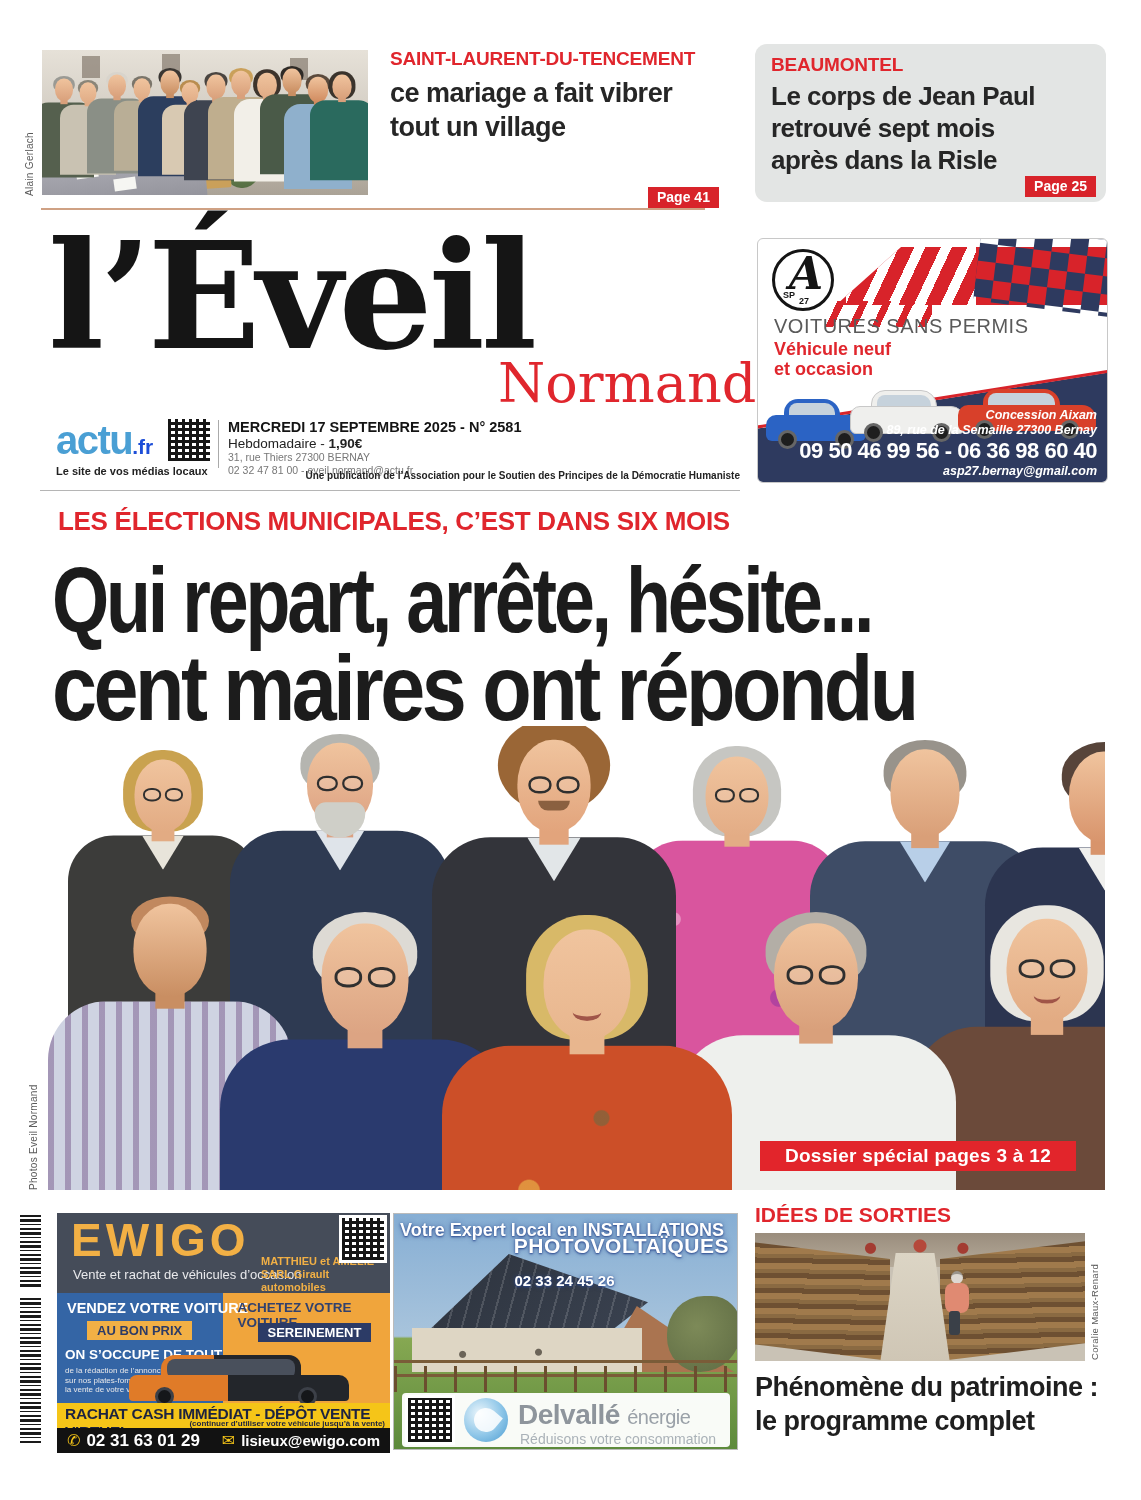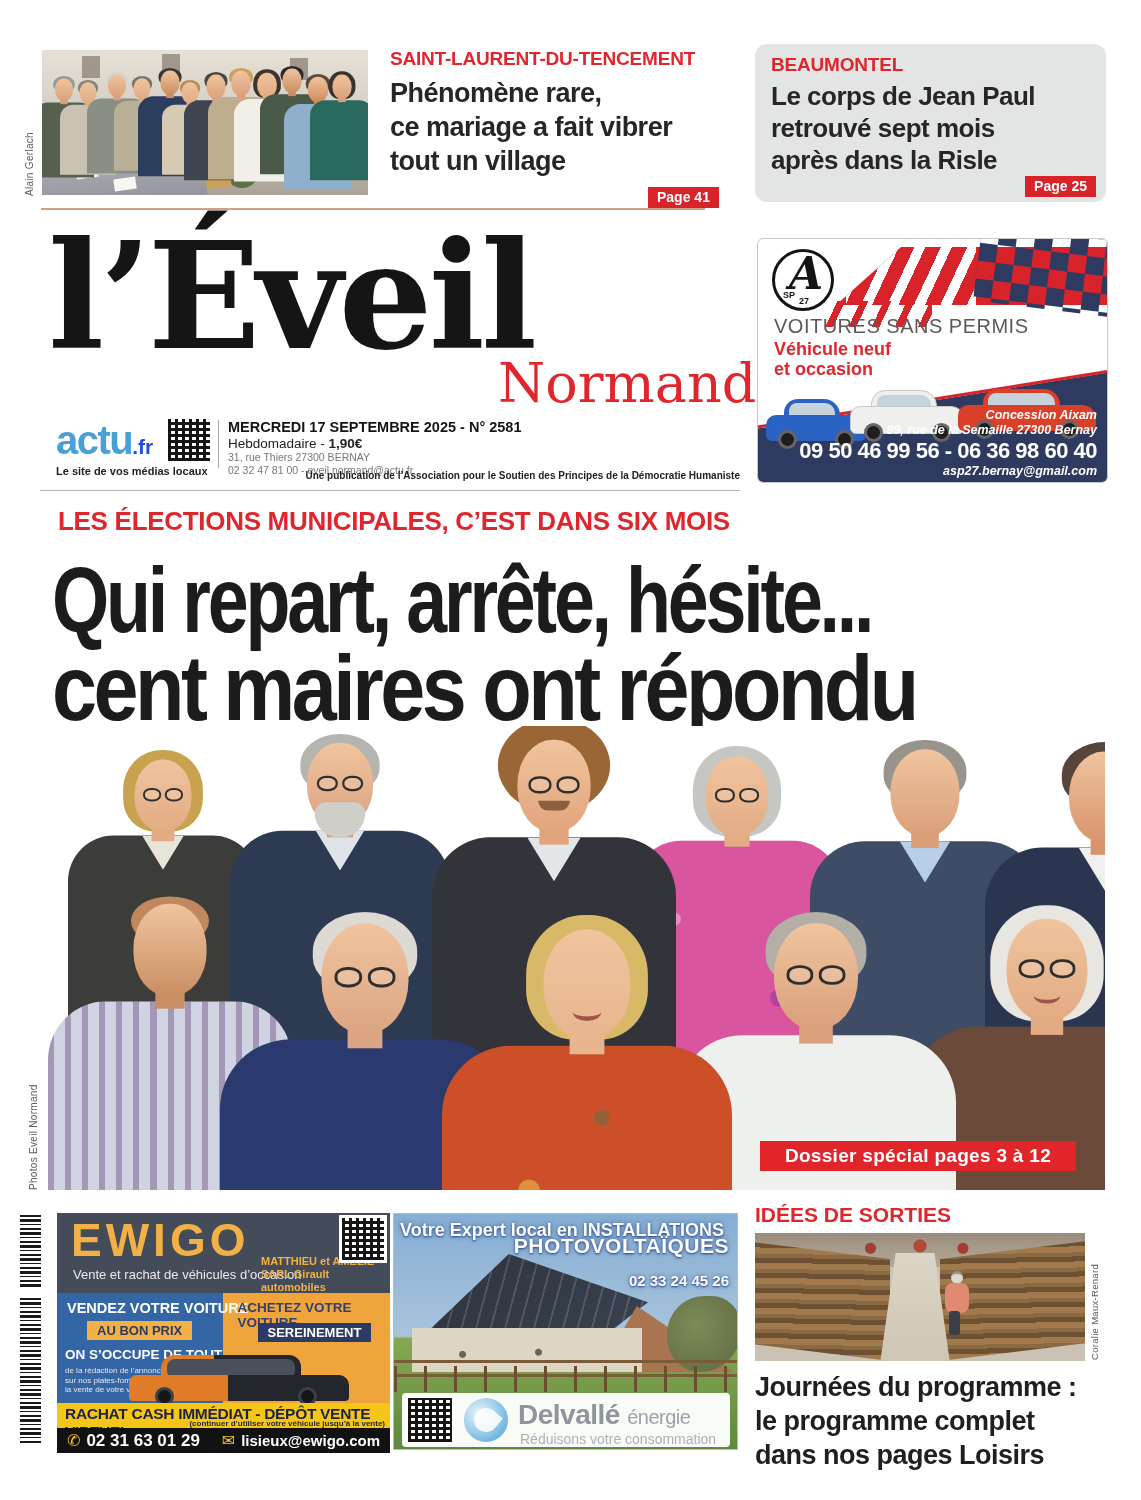--- a/index.html
+++ b/index.html
@@ -140,21 +140,21 @@
   .ew-foot{position:absolute;left:0;top:215px;right:0;height:25px;background:#121212;display:flex;align-items:center;gap:6px;padding:0 10px;box-sizing:border-box;}
   .ew-ico{color:#f5c518;font-size:16px;font-family:"DejaVu Sans",sans-serif;}
   .ew-phone{color:#fff;font-size:17px;font-weight:bold;margin-right:auto;}
   .ew-mail{color:#fff;font-size:15px;font-weight:bold;}
 
   
   .solar{left:393px;top:1213px;width:345px;height:237px;border:1px solid #bbb;box-sizing:border-box;overflow:hidden;background:linear-gradient(#86aed4 0%,#a8c4dc 52%,#86a852 53%,#5d8a3c 100%);}
   .sol-txt{position:absolute;left:6px;right:8px;text-align:right;color:#fff;font-weight:bold;text-shadow:0 1px 2px rgba(40,70,140,.95),0 0 5px rgba(40,70,140,.7);}
   .sol-t1{top:6px;font-size:18px;text-align:left;}
   .sol-t2{top:20px;font-size:21px;letter-spacing:.5px;}
-  .sol-t3{top:58px;font-size:15px;}
+  .sol-t3{top:58px;font-size:15px;text-align:center;}
   .sol-roof{position:absolute;left:14px;top:40px;width:240px;height:78px;clip-path:polygon(8% 100%,42% 0,100% 62%,84% 100%);
       background:linear-gradient(135deg,#2c323c,#3a4250);}
   .sol-roof::after{content:"";position:absolute;inset:0;background:repeating-linear-gradient(105deg,rgba(255,255,255,.14) 0 2px,transparent 2px 14px);}
   .sol-roof2{position:absolute;left:205px;top:92px;width:135px;height:66px;clip-path:polygon(0 100%,28% 0,100% 100%);background:#aa7450;}
   .sol-wall{position:absolute;left:18px;top:114px;width:230px;height:44px;background:#ded6c4;
       background-image:radial-gradient(circle at 22% 60%,#6b6458 0 3px,transparent 4px),radial-gradient(circle at 55% 55%,#6b6458 0 3px,transparent 4px);}
   .sol-tree{position:absolute;right:-4px;top:82px;width:74px;height:76px;background:radial-gradient(circle at 40% 40%,#7d8a58,#5d6a42);border-radius:50% 40% 55% 45%;}
   .sol-fence{position:absolute;left:0;right:0;height:3px;background:#7a5c38;}
   .sol-posts{position:absolute;left:0;right:0;top:152px;height:26px;background:repeating-linear-gradient(90deg,#6b4e2e 0 3px,transparent 3px 30px);}
   .dv-box{position:absolute;left:8px;top:179px;width:328px;height:54px;background:rgba(255,255,255,.96);border-radius:4px;}
@@ -277,21 +277,20 @@
     </div>
   <div class="wed-table"></div>
   <div class="wed-paper" style="left:34px;top:116px;"></div>
   <div class="wed-paper" style="left:72px;top:128px;"></div>
 </div>
 <div class="abs vcredit" style="left:24px;top:56px;height:140px;">Alain Gerlach</div>
 
 <div class="abs story1">
   <div class="kicker">SAINT-LAURENT-DU-TENCEMENT</div>
   <div class="tophead" style="margin-top:6px;">
-    <div>Phénomène rare,</div>
     <div>ce mariage a fait vibrer</div>
     <div>tout un village</div>
   </div>
 </div>
 <div class="abs badge badge41">Page 41</div>
 <div class="abs rule-salmon"></div>
 
 <div class="abs story2">
   <div class="kicker">BEAUMONTEL</div>
   <div class="tophead">
@@ -558,16 +557,15 @@
   <div class="ch-pews-r"></div>
   <div class="ch-aisle"></div>
   <div class="ch-person">
     <span class="ch-head"></span>
     <span class="ch-body"></span>
     <span class="ch-legs"></span>
   </div>
 </div>
 <div class="abs vcredit" style="left:1089px;top:1236px;height:124px;font-size:9.5px;">Coralie Maux-Renard</div>
 <div class="abs sort-head">
-  <div>Journées du programme :</div>
+  <div>Phénomène du patrimoine :</div>
   <div>le programme complet</div>
-  <div>dans nos pages Loisirs</div>
 </div>
 
 </body></html>

